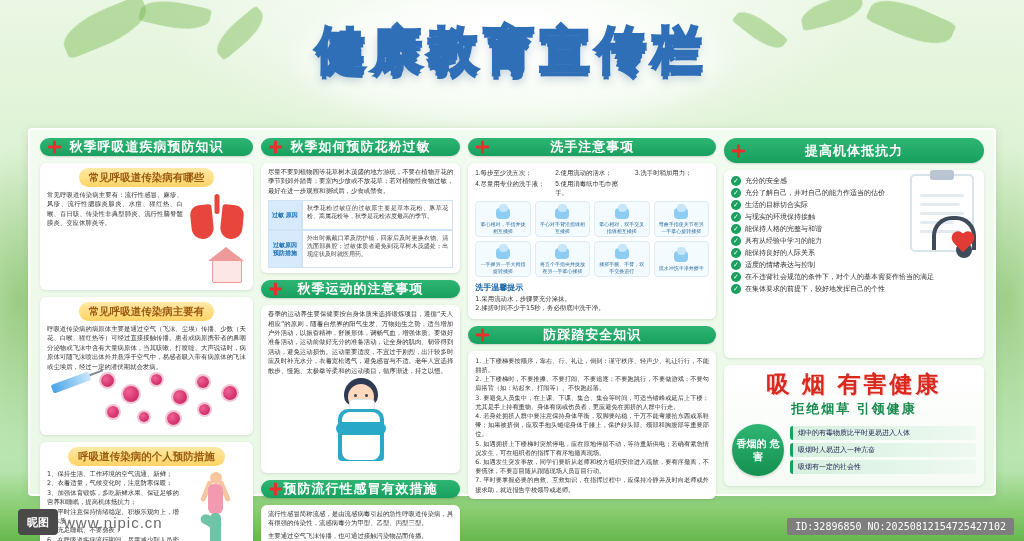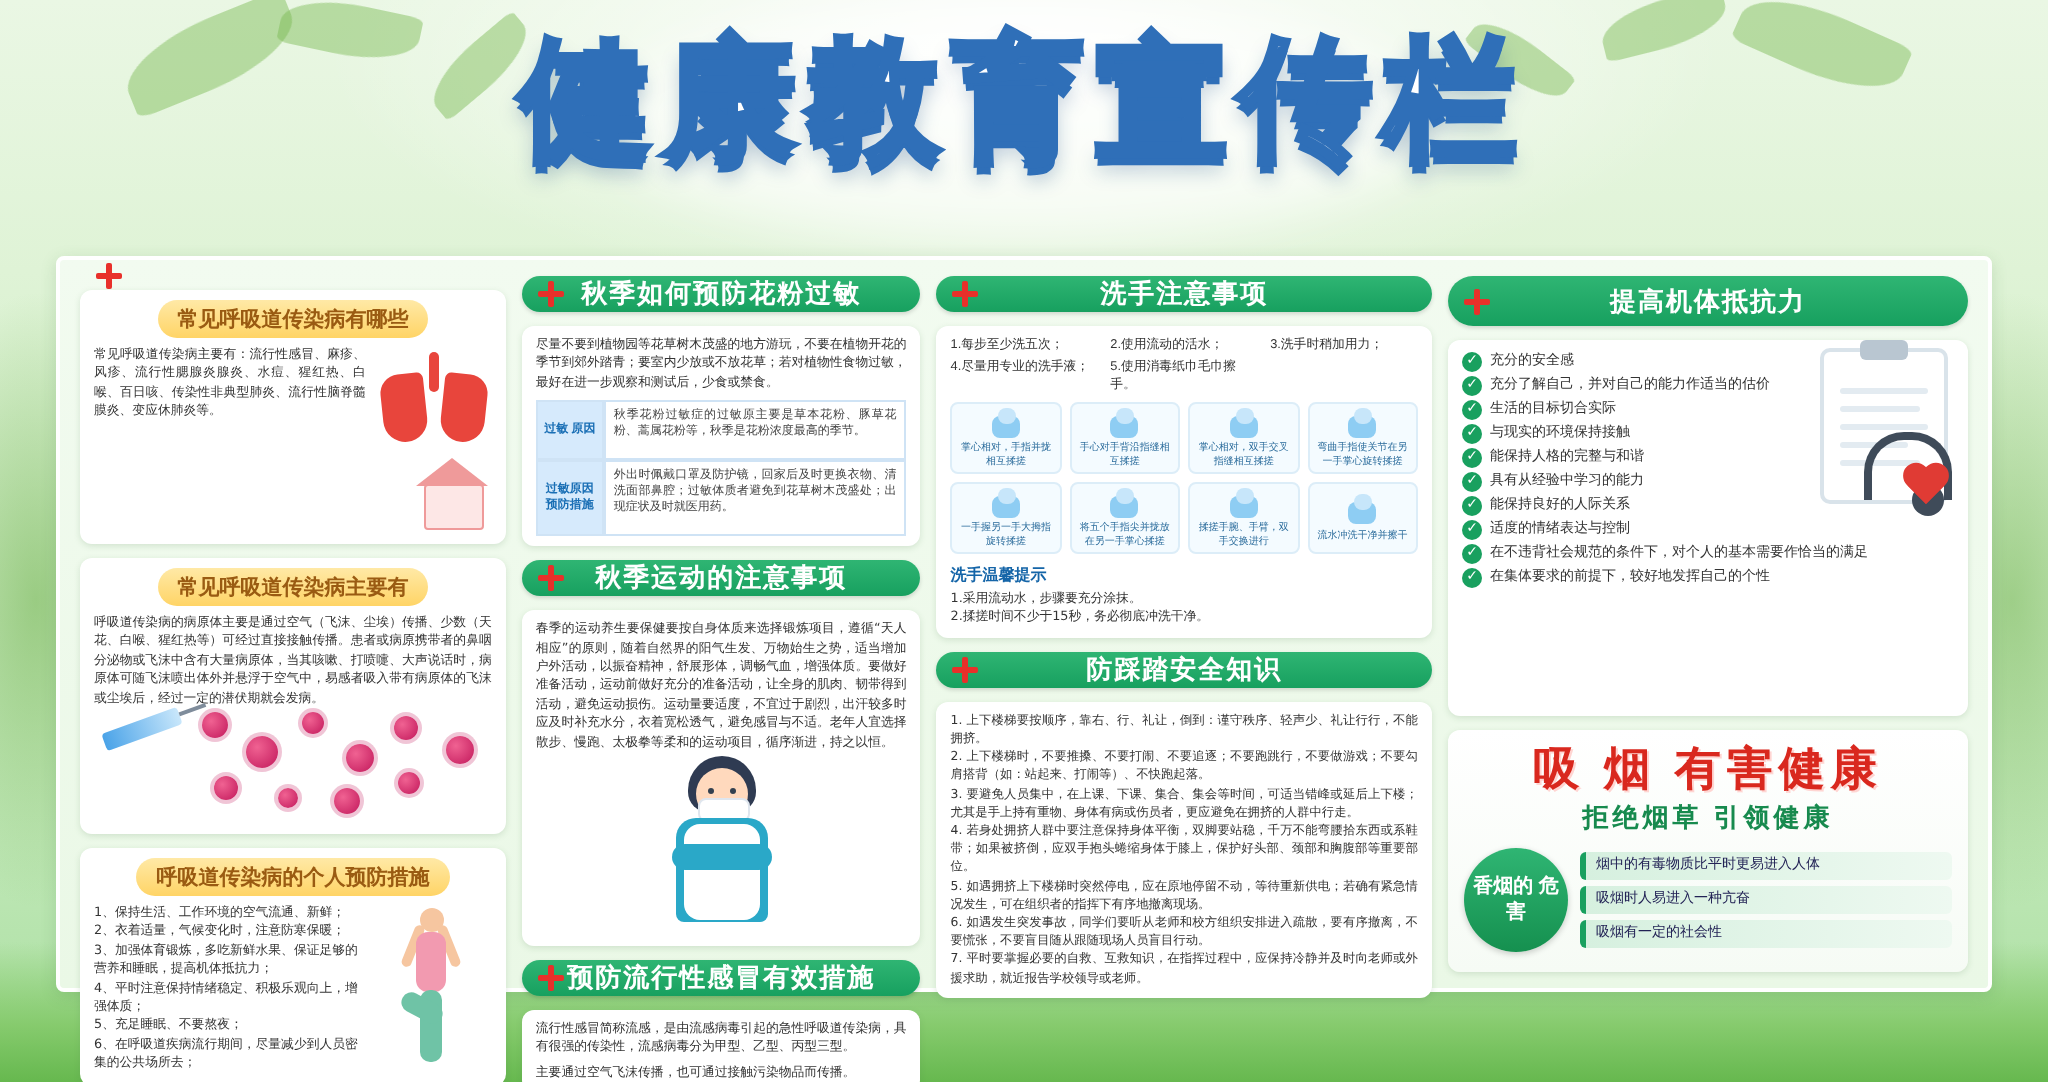--- a/index.html
+++ b/index.html
@@ -39,21 +39,21 @@
     position:absolute;left:0;bottom:0;width:1024px;height:70px;
     background:linear-gradient(180deg,rgba(150,210,120,0) 0%,rgba(120,195,90,.75) 60%,rgba(95,180,70,.9) 100%);
   }
 
   
   .title-wrap{
     position:absolute;left:0;top:14px;width:1024px;text-align:center;
   }
   .title{
     display:inline-block;
-    font-size:66px;line-height:72px;font-weight:bold;letter-spacing:6px;
+    font-size:50px;line-height:72px;font-weight:bold;letter-spacing:6px;
     font-family:"DejaVu Sans","Liberation Sans",sans-serif;
     color:#ffffff;
     -webkit-text-stroke:3px #2f6fb8;
     text-shadow:
       0 0 0 #2f6fb8,
       0 5px 0 #2f6fb8,
       0 7px 10px rgba(20,70,130,.35);
     padding:0 10px;
   }
 
@@ -309,20 +309,21 @@
   <div class="title-wrap">
     <div class="title">健康教育宣传栏</div>
   </div>
 
   <div class="board">
     <div class="cols">
 
       <div class="col col1">
         <div class="hdr">
           <span class="cross"></span>
+          <span>秋季呼吸道疾病预防知识</span>
         </div>
 
         <div class="card">
           <div class="sub-pill">常见呼吸道传染病有哪些</div>
           <div class="c1-row" style="margin-top:4px;">
             <div class="c1-txt body-text">常见呼吸道传染病主要有：流行性感冒、麻疹、风疹、流行性腮腺炎腺炎、水痘、猩红热、白喉、百日咳、传染性非典型肺炎、流行性脑脊髓膜炎、变应休肺炎等。</div>
             <div class="lungs">
               <div class="trachea"></div>
               <div class="lung-l"></div>
               <div class="lung-r"></div>
@@ -591,14 +592,21 @@
               <div class="smoke-item">吸烟时人易进入一种亢奋</div>
               <div class="smoke-item">吸烟有一定的社会性</div>
             </div>
           </div>
         </div>
       </div>
 
     </div>
   </div>
 
+  <div class="footer">
+    <div class="wm">
+      <div class="wm-logo">昵图</div>
+      <div class="wm-text">www.nipic.cn</div>
+    </div>
+    <div class="idbar">ID:32896850 NO:20250812154725427102</div>
+  </div>
 
 </div>
 
 </body></html>

